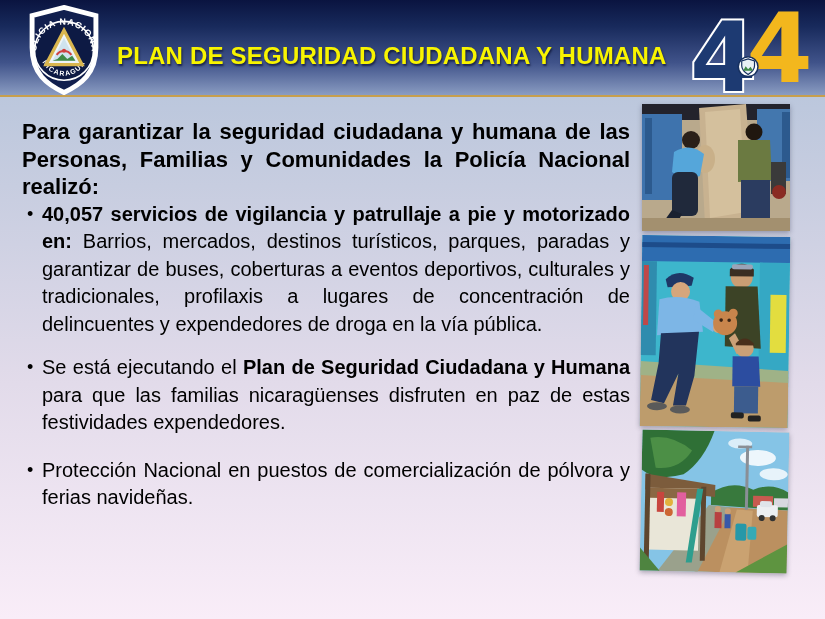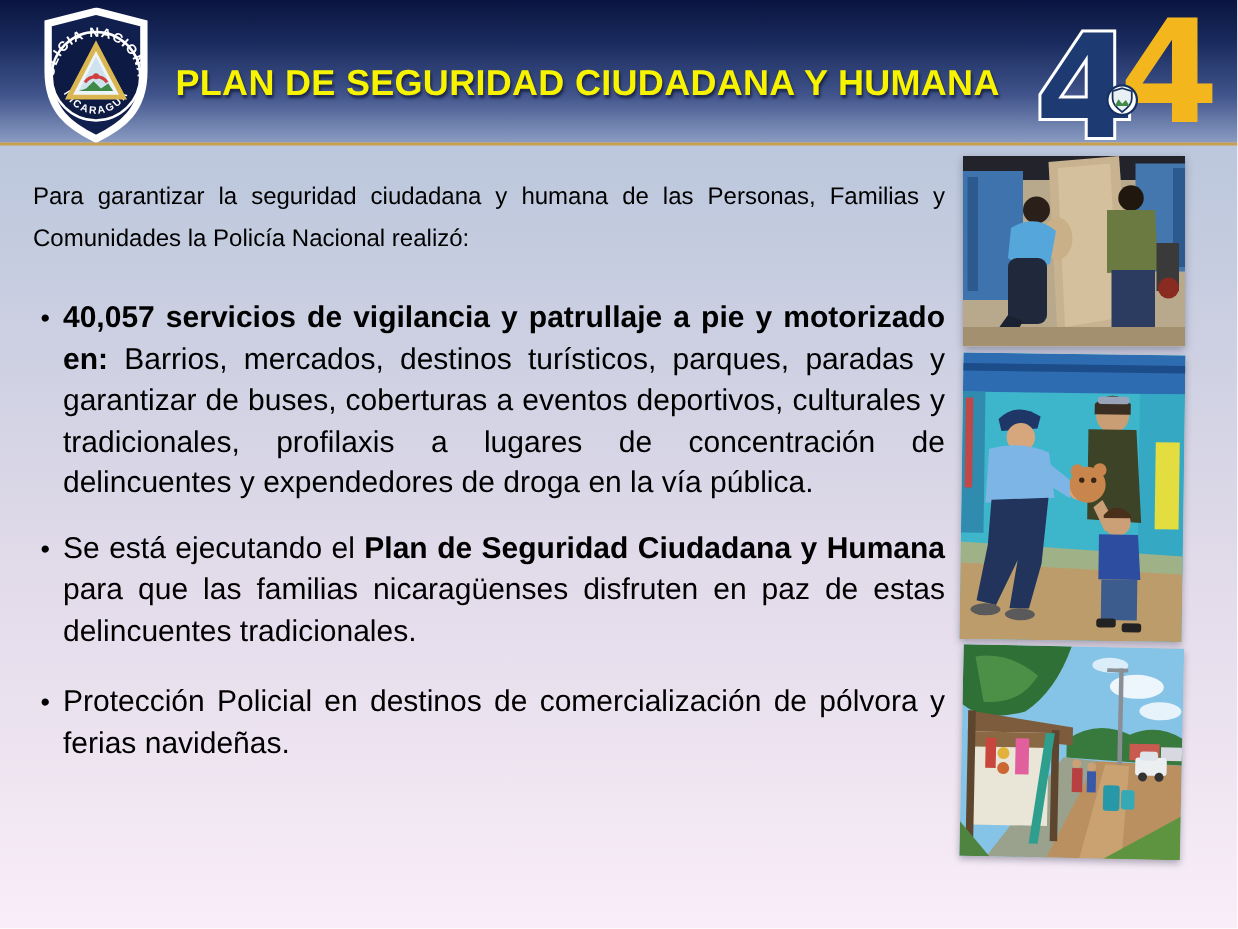--- a/index.html
+++ b/index.html
@@ -21,22 +21,22 @@
     position:absolute; left:117px; top:42px; width:580px;
     font-size:24px; font-weight:bold; color:#f8f400; letter-spacing:.2px;
     text-shadow:1px 2px 2px rgba(8,12,40,.65); white-space:nowrap;
   }
   .logo44 { position:absolute; left:692px; top:4px; }
   
   .content {
     position:absolute; left:22px; top:97px; width:608px; padding-top:21px;
   }
   .intro {
-    font-size:16px; font-weight:normal; line-height:27.5px;
-    text-align:justify; margin-bottom:26px;
+    font-size:22px; font-weight:bold; line-height:27.5px;
+    text-align:justify; 
   }
   .bullets { list-style:none; }
   .bullet { display:flex; font-size:20px; line-height:27.5px; }
   .bullet .dot { flex:none; width:15px; margin-left:5px; font-size:18px; }
   .bullet .txt { flex:1; text-align:justify; }
   .bullet .seg-b { font-weight:bold; }
   .bullet-1 { margin-bottom:16px; }
   .bullet-2 { margin-bottom:20px; }
   
   .photo {
@@ -96,26 +96,26 @@
 
     <ul class="bullets">
 
       <li class="bullet bullet-1">
         <span class="dot">•</span>
         <span class="txt"><span class="seg-b">40,057 servicios de vigilancia y patrullaje a pie y motorizado en: </span><span>Barrios, mercados, destinos turísticos, parques, paradas y garantizar de buses, coberturas a eventos deportivos, culturales y tradicionales, profilaxis a lugares de concentración de delincuentes y expendedores de droga en la vía pública.</span></span>
       </li>
 
       <li class="bullet bullet-2">
         <span class="dot">•</span>
-        <span class="txt"><span>Se está ejecutando el </span><span class="seg-b">Plan de Seguridad Ciudadana y Humana </span><span> para que las familias nicaragüenses disfruten en paz de estas delincuentes tradicionales.</span></span>
+        <span class="txt"><span>Se está ejecutando el </span><span class="seg-b">Plan de Seguridad Ciudadana y Humana </span><span> para que las familias nicaragüenses disfruten en paz de estas festividades expendedores.</span></span>
       </li>
 
       <li class="bullet bullet-3">
         <span class="dot">•</span>
-        <span class="txt"><span>Protección Policial en destinos de comercialización de pólvora y ferias navideñas.</span></span>
+        <span class="txt"><span>Protección Nacional en puestos de comercialización de pólvora y ferias navideñas.</span></span>
       </li>
 
     </ul>
   </div>
 
   <div class="photo photo-1">
     <svg width="148" height="127" viewBox="0 0 148 127">
       <rect width="148" height="127" fill="#b9a98c"></rect>
       <rect width="148" height="16" fill="#23232c"></rect>
       <rect x="0" y="10" width="40" height="86" fill="#3e73ad"></rect>

